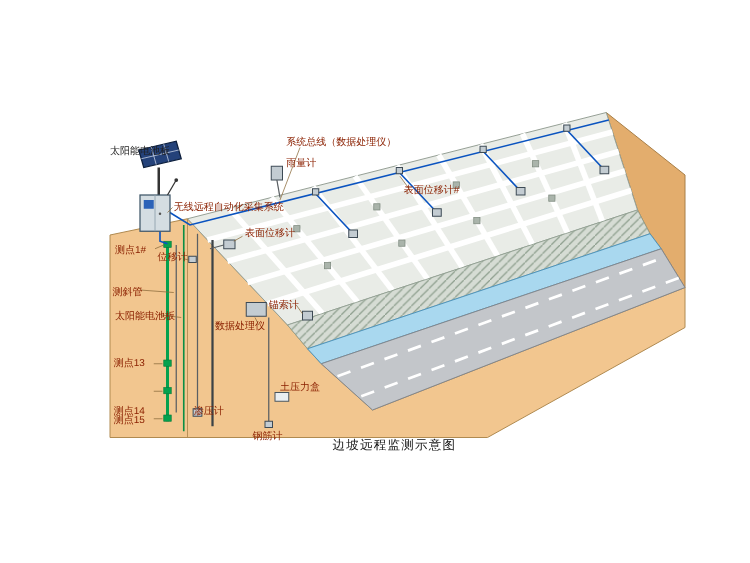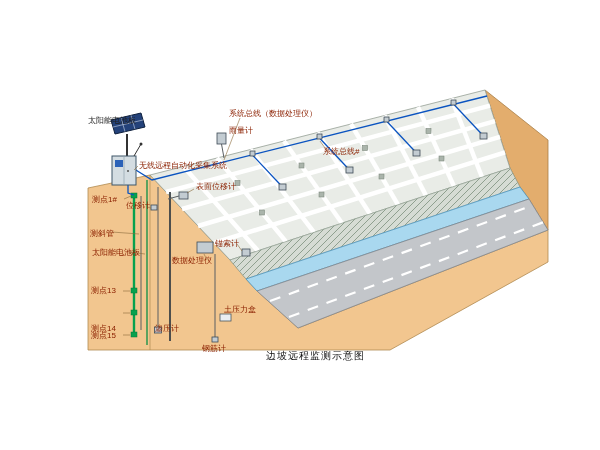--- a/index.html
+++ b/index.html
@@ -166,21 +166,21 @@
       <line class="leader" x1="207" y1="260" x2="204" y2="254"></line>
       <line class="leader" x1="237" y1="244" x2="242" y2="251"></line>
       <line class="leader" x1="138" y1="166" x2="134" y2="170"></line>
     </g>
   </svg>
 
   <div class="lbl dark" style="left:88px;top:116px">太阳能电池板</div>
   <div class="lbl" style="left:139px;top:161px">无线远程自动化采集系统</div>
   <div class="lbl" style="left:229px;top:109px">系统总线（数据处理仪）</div>
   <div class="lbl" style="left:229px;top:126px">雨量计</div>
-  <div class="lbl" style="left:323px;top:147px">系统总线#</div>
+  <div class="lbl" style="left:323px;top:147px">表面位移计#</div>
   <div class="lbl" style="left:196px;top:182px">表面位移计</div>
   <div class="lbl" style="left:126px;top:201px">位移计</div>
   <div class="lbl" style="left:92px;top:195px">测点1#</div>
   <div class="lbl" style="left:90px;top:229px">测斜管</div>
   <div class="lbl" style="left:92px;top:248px">太阳能电池板</div>
   <div class="lbl" style="left:172px;top:256px">数据处理仪</div>
   <div class="lbl" style="left:215px;top:239px">锚索计</div>
   <div class="lbl" style="left:91px;top:286px">测点13</div>
   <div class="lbl" style="left:91px;top:324px">测点14</div>
   <div class="lbl" style="left:91px;top:331px">测点15</div>

